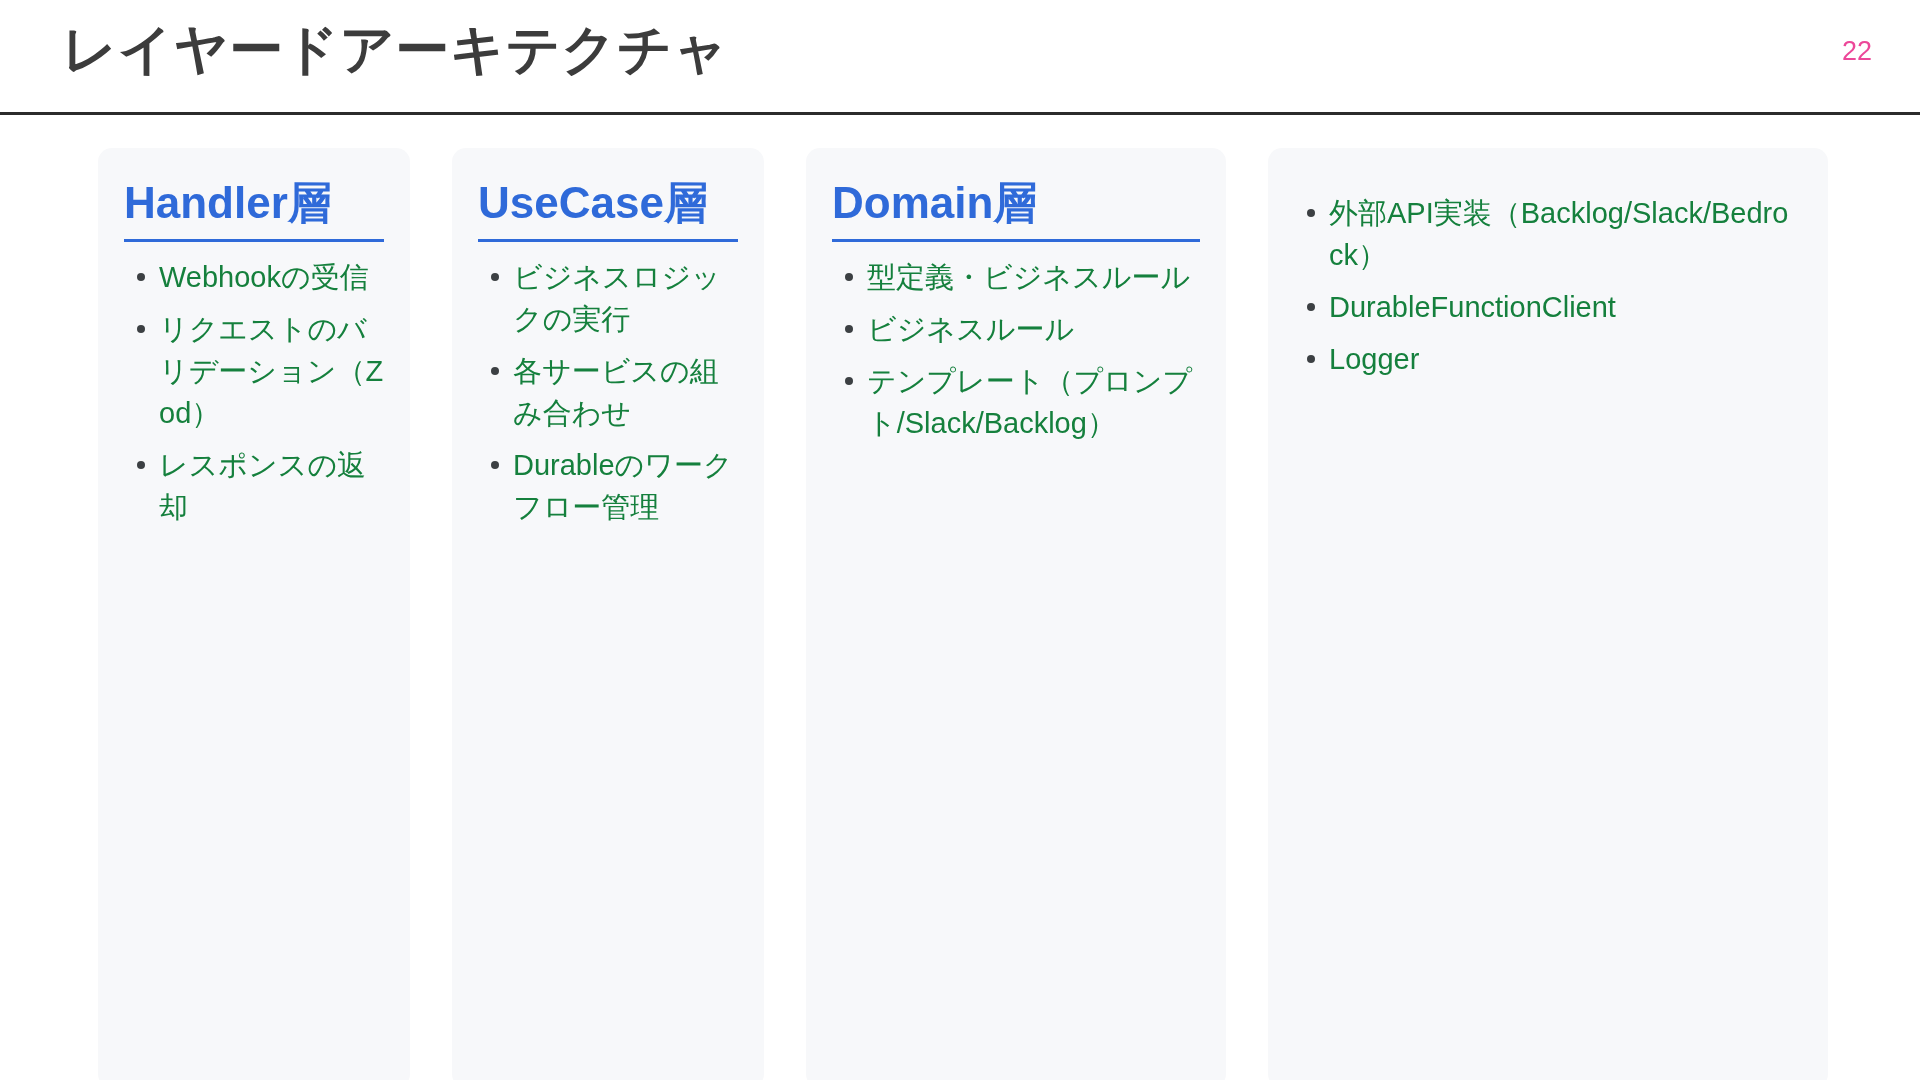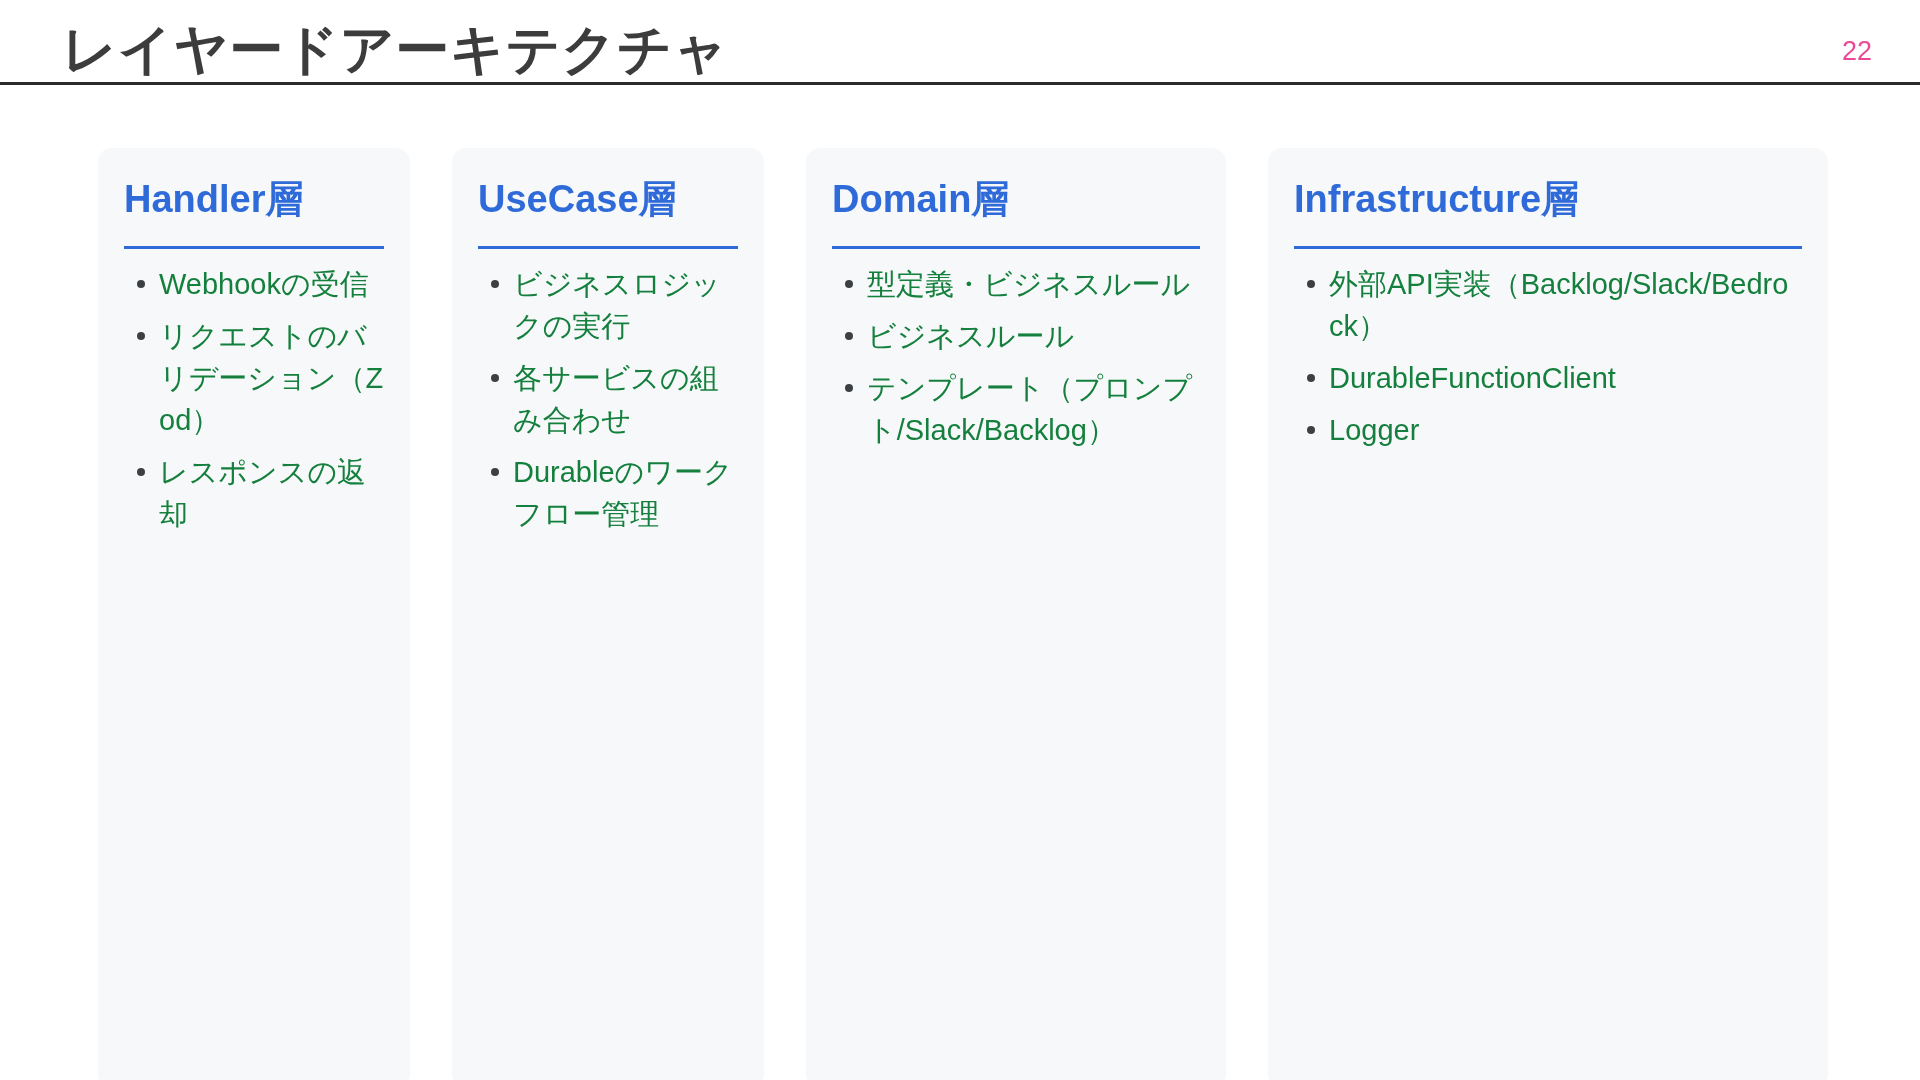--- a/index.html
+++ b/index.html
@@ -19,21 +19,21 @@
     background: #ffffff;
     box-sizing: border-box;
   }
 
   
   .slide-header {
     position: absolute;
     top: 0;
     left: 0;
     width: 1920px;
-    height: 85px;
+    height: 115px;
     border-bottom: 3px solid #2b2b2b;
     box-sizing: border-box;
   }
 
   .slide-title {
     position: absolute;
     left: 62px;
     top: 14px;
     font-size: 54px;
     font-weight: 700;
@@ -74,25 +74,25 @@
     overflow: hidden;
   }
 
   
   .card.col-1 { flex: 0 0 312px; }
   .card.col-2 { flex: 0 0 312px; }
   .card.col-3 { flex: 0 0 420px; }
   .card.col-4 { flex: 0 0 560px; }
 
   .card-title {
-    font-size: 38px;
+    font-size: 44px;
     font-weight: 700;
     color: #2f6ad9;
     line-height: 1.15;
-    padding-bottom: 24px;
+    padding-bottom: 10px;
     margin: 0 0 6px 0;
     border-bottom: 3px solid #2f6ad9;
     white-space: nowrap;
   }
 
   .card-list {
     list-style: none;
     margin: 14px 0 0 0;
     padding: 0;
   }
@@ -152,21 +152,20 @@
     <div class="card col-3">
       <div class="card-title">Domain層</div>
       <ul class="card-list">
         <li>型定義・ビジネスルール</li>
         <li>ビジネスルール</li>
         <li>テンプレート（プロンプト/Slack/Backlog）</li>
       </ul>
     </div>
 
     <div class="card col-4">
-      <div class="card-title">Infrastructure層</div>
       <ul class="card-list">
         <li>外部API実装（Backlog/Slack/Bedrock）</li>
         <li>DurableFunctionClient</li>
         <li>Logger</li>
       </ul>
     </div>
 
   </div>
 </div>
 

